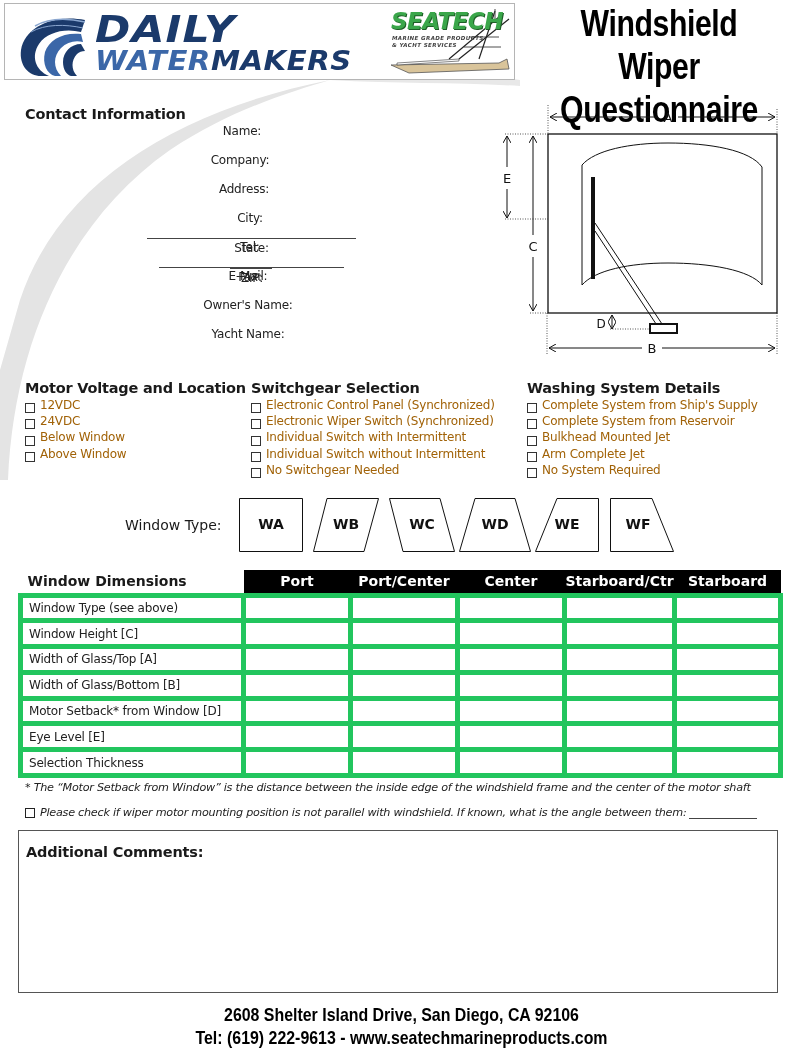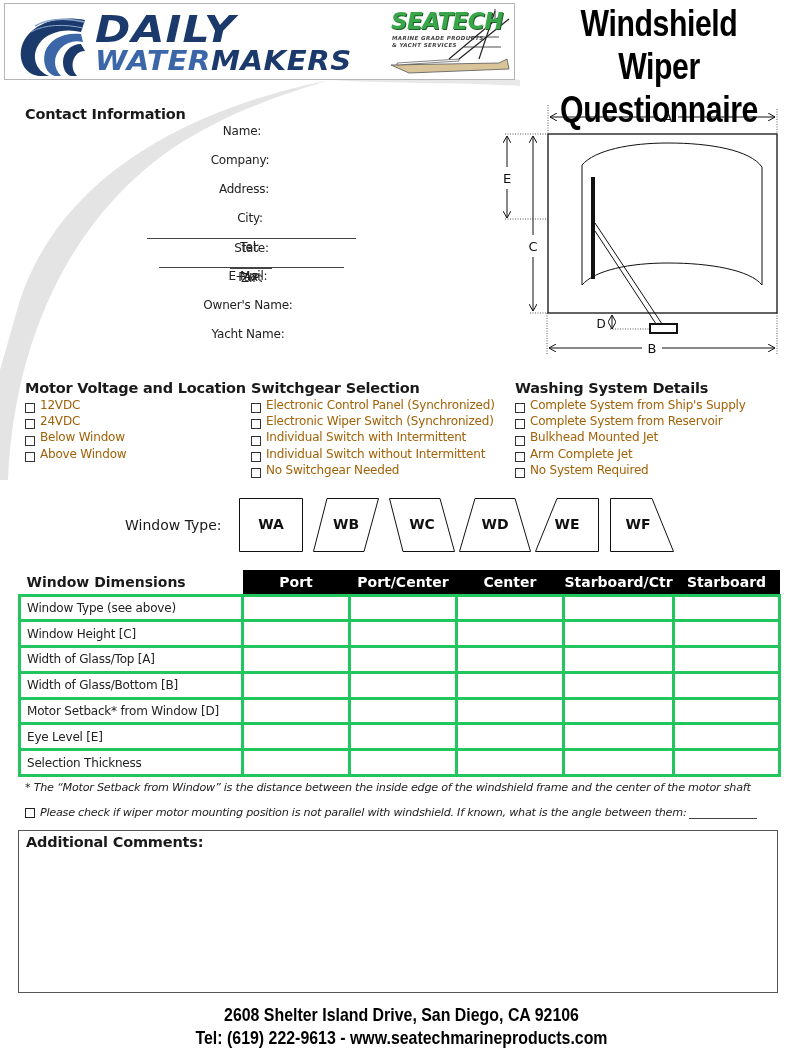--- a/index.html
+++ b/index.html
@@ -68,31 +68,31 @@
   .wtype-label { position: absolute; left: 125px; top: 517px; font-weight: normal; font-size: 14px; color: #1a1a1a; z-index: 2; text-align: center; }
   .wtype { position: absolute; top: 498px; height: 54px; z-index: 2; cursor: pointer; }
   .wtype svg { position: absolute; left: 0; top: 0; }
   .wtype span { position: absolute; left: 0; width: 100%; top: 18px; text-align: center; font-weight: bold; font-size: 14px; color: #111; }
 
   
   .dims { position: absolute; left: 18px; top: 570px; border-collapse: collapse; z-index: 2; }
   .dims th { height: 25px; font-size: 14px; font-weight: bold; }
   .dims th.rowhdr { text-align: left; padding-left: 7px; color: #1a1a1a; background: transparent; border: none; }
   .dims th.colhdr { background: #000; color: #fff; text-align: center; }
-  .dims td { height: 25.8px; border: 3px solid #22c55e; font-size: 12px; color: #222; margin-top: 48px; }
+  .dims td { height: 25.8px; border: 5px solid #22c55e; font-size: 12px; color: #222; margin-top: 48px; }
   .dims td.rl { padding-left: 6px; letter-spacing: -0.2px; }
   .dims td.cell { cursor: text; }
 
   .footnote { position: absolute; left: 25px; top: 781px; font-size: 11.2px; font-style: italic; color: #222; z-index: 2; letter-spacing: -0.25px; white-space: nowrap; }
   .parallel { position: absolute; left: 25px; top: 806px; font-size: 11.2px; font-style: italic; color: #222; z-index: 2; display: flex; align-items: center; white-space: nowrap; letter-spacing: -0.25px; }
   .parallel .cb { width: 10px; height: 10px; border: 1.5px solid #222; }
   .angle-line { display: inline-block; width: 68px; border-bottom: 1px solid #444; height: 12px; margin-left: 3px; }
 
   .comments { position: absolute; left: 18px; top: 830px; width: 760px; height: 163px; border: 1px solid #555; z-index: 2; }
-  .comments .sec-title { position: absolute; left: 7px; top: 3px; font-size: 14.5px; }
+  .comments .sec-title { position: absolute; left: 7px; top: 13px; font-size: 14.5px; }
   .comments textarea { position: absolute; left: 6px; top: 24px; width: 746px; height: 132px; border: none; resize: none; background: transparent; outline: none; font-family: "DejaVu Sans", sans-serif; font-size: 12px; }
 
   .footer { position: absolute; left: 0; width: 803px; text-align: center; z-index: 2; font-family: "Liberation Sans", sans-serif; font-weight: bold; color: #000; }
   .footer.l1 { top: 1004px; font-size: 18.5px; transform: scaleX(0.86); }
   .footer.l2 { top: 1027px; font-size: 18.5px; transform: scaleX(0.86); }
 </style>
 </head>
 <body>
 
 <svg class="swoosh" viewBox="0 0 803 480">
@@ -262,21 +262,21 @@
   <label class="opt">
       <span class="cb"></span>
       <span>Individual Switch without Intermittent</span>
     </label>
   <label class="opt">
       <span class="cb"></span>
       <span>No Switchgear Needed</span>
     </label>
 </div>
 
-<div class="opts" style="left:515px">
+<div class="opts" style="left:527px">
   <div class="sec-title">Washing System Details</div>
   <label class="opt">
       <span class="cb"></span>
       <span>Complete System from Ship's Supply</span>
     </label>
   <label class="opt">
       <span class="cb"></span>
       <span>Complete System from Reservoir</span>
     </label>
   <label class="opt">

